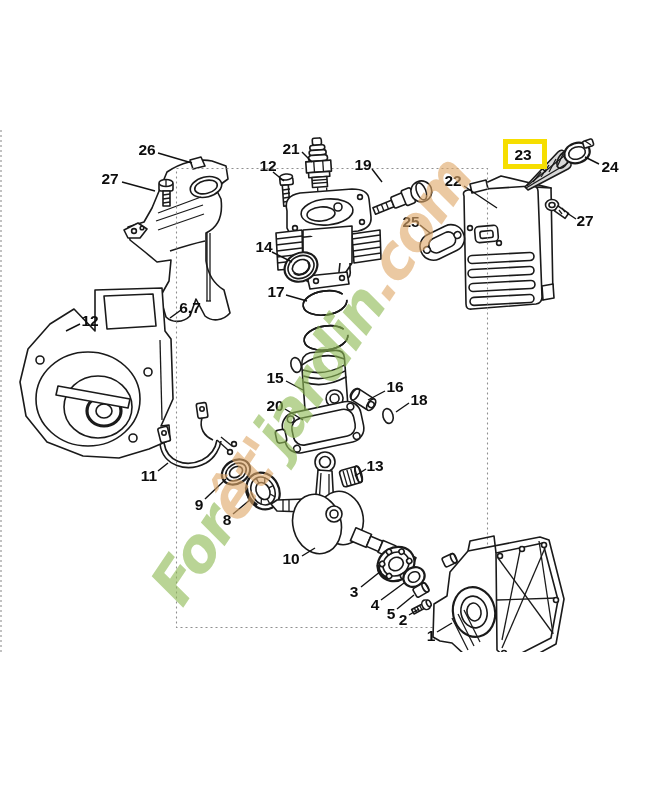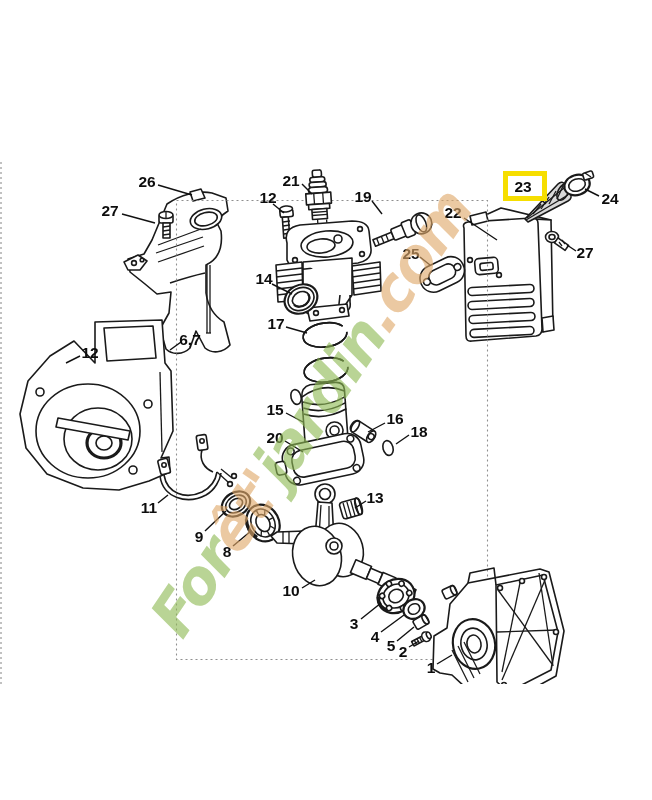--- a/index.html
+++ b/index.html
@@ -1,17 +1,17 @@
 <!DOCTYPE html>
 <html><head>
 <meta charset="utf-8">
 <style>
   html,body{margin:0;padding:0;background:#fff;}
   #canvas{position:relative;width:652px;height:652px;background:#ffffff;overflow:hidden;
-          font-family:"Liberation Sans",sans-serif;margin-top:32px;}
+          font-family:"Liberation Sans",sans-serif;}
   svg{position:absolute;left:0;top:0;}
   svg *{vector-effect:none;}
   .part path,.part rect,.part ellipse,.part circle,.part polygon{fill:#ffffff;stroke:#1a1a1a;stroke-width:1.6;stroke-linejoin:round;}
   .part line,.part polyline{stroke:#1a1a1a;stroke-width:1.3;fill:none;}
   .nf{fill:none !important;}
   .th2{stroke-width:2.2 !important;}
   .th3{stroke-width:3.2 !important;}
   .mesh{fill:#d9d9d9 !important;}
   .dots{fill:none;stroke:#8f8f8f;stroke-width:1.1;stroke-dasharray:2 3;}
   .leader{stroke:#111;stroke-width:1.4;fill:none;}

